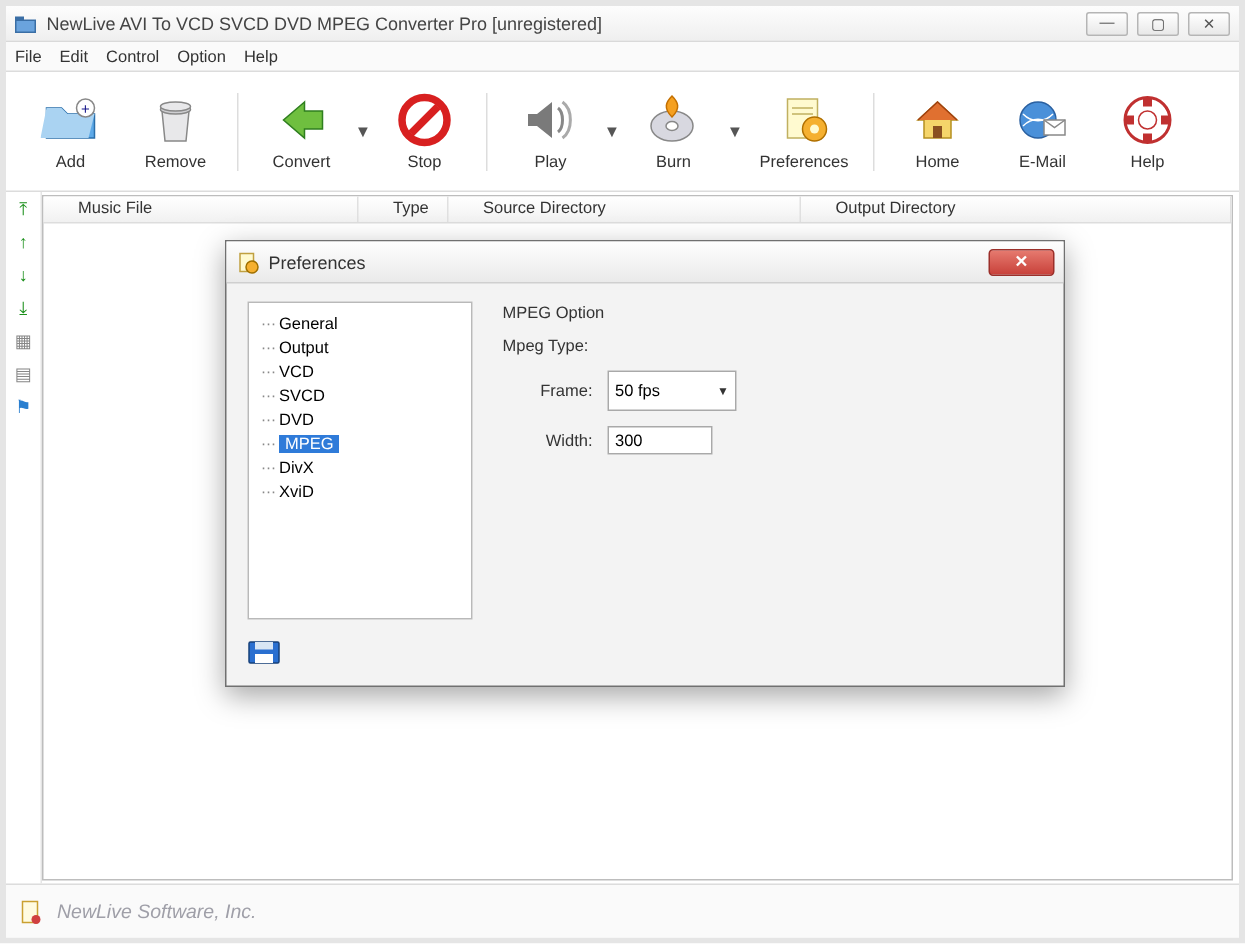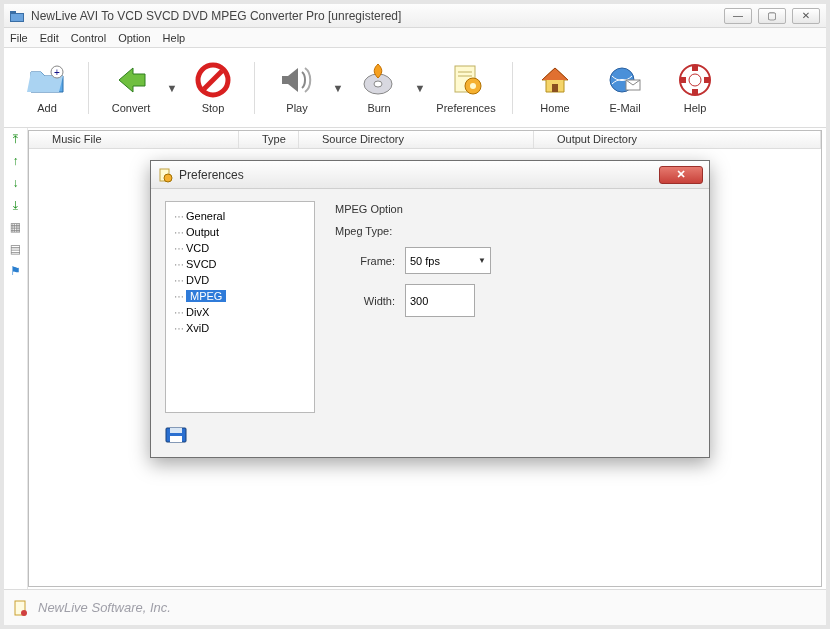--- a/index.html
+++ b/index.html
@@ -164,21 +164,21 @@
   .optpane .row .flabel{ width:70px; text-align:right; padding-right:10px; color:#333;}
   .combo {
     width:86px; height:27px;
     border:1px solid #a9a9a9;
     background:#fff;
     display:flex; align-items:center; padding:0 4px;
     position:relative;
   }
   .combo .caret { position:absolute; right:4px; font-size:8px; color:#333;}
   .tinput {
-    width:70px; height:33px;
+    width:70px; height:19px;
     border:1px solid #a9a9a9;
     background:#fff; padding:0 4px;
     font: inherit;
   }
   .dlg-footer { height:34px; padding:0 14px 10px; display:flex; align-items:center;}
   .dlg-footer .save-icon { width:22px; height:16px; }
 </style>
 </head>
 <body>
 
@@ -213,20 +213,30 @@
         <svg width="40" height="36" viewBox="0 0 40 36">
             <path d="M4 10h10l4 4h18v16H4z" fill="#5da9e8" stroke="#2a6fab"></path>
             <path d="M4 10h10l4 4h18l-4 16H0z" fill="#aad3f2"></path>
             <circle cx="30" cy="10" r="6" fill="#fff" stroke="#888"></circle>
             <text x="30" y="14" text-anchor="middle" font-size="10" fill="#118">+</text>
           </svg>
       </div>
       <div class="lbl">Add</div>
     </div>
 
+    <div class="tbtn">
+      <div class="ticon-lg">
+        <svg width="36" height="36" viewBox="0 0 36 36">
+            <path d="M9 12h18l-2 20H11z" fill="#e8e8ea" stroke="#888"></path>
+            <ellipse cx="18" cy="11" rx="10" ry="3" fill="#cfcfd2" stroke="#888"></ellipse>
+            <ellipse cx="18" cy="9" rx="10" ry="3" fill="#e8e8ea" stroke="#888"></ellipse>
+          </svg>
+      </div>
+      <div class="lbl">Remove</div>
+    </div>
     <div class="tsep"></div>
 
     <div class="tgrp">
       <div class="tbtn">
         <div class="ticon-lg">
           <svg width="40" height="36" viewBox="0 0 40 36">
               <path d="M22 6 L8 18 L22 30 L22 24 L34 24 L34 12 L22 12 Z" fill="#6fbf3f" stroke="#2f7f1f"></path>
             </svg>
         </div>
         <div class="lbl">Convert</div>

